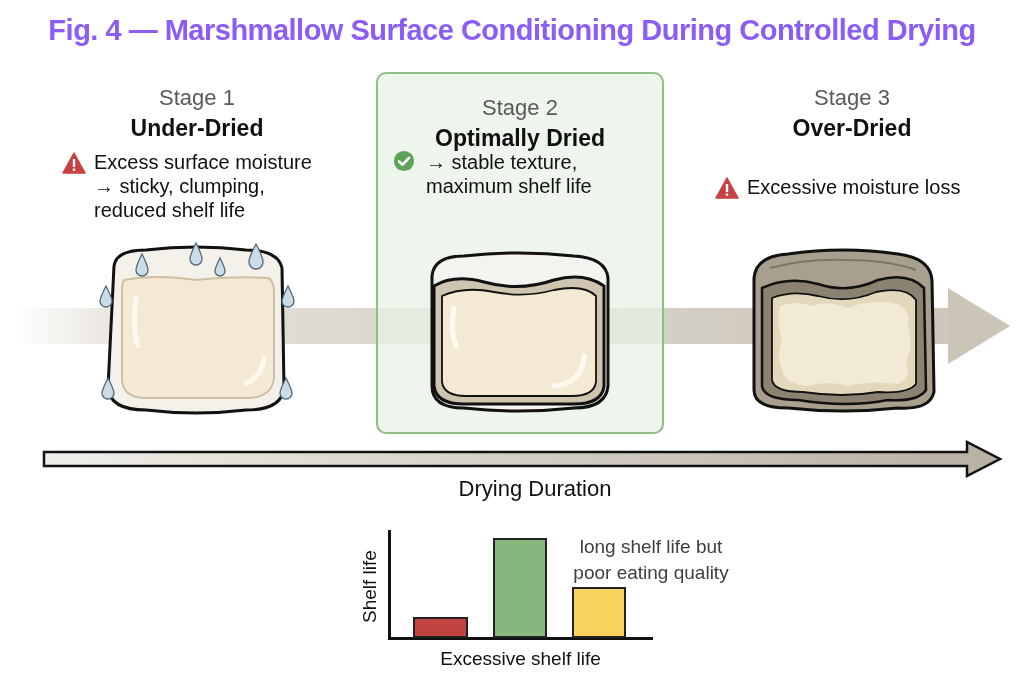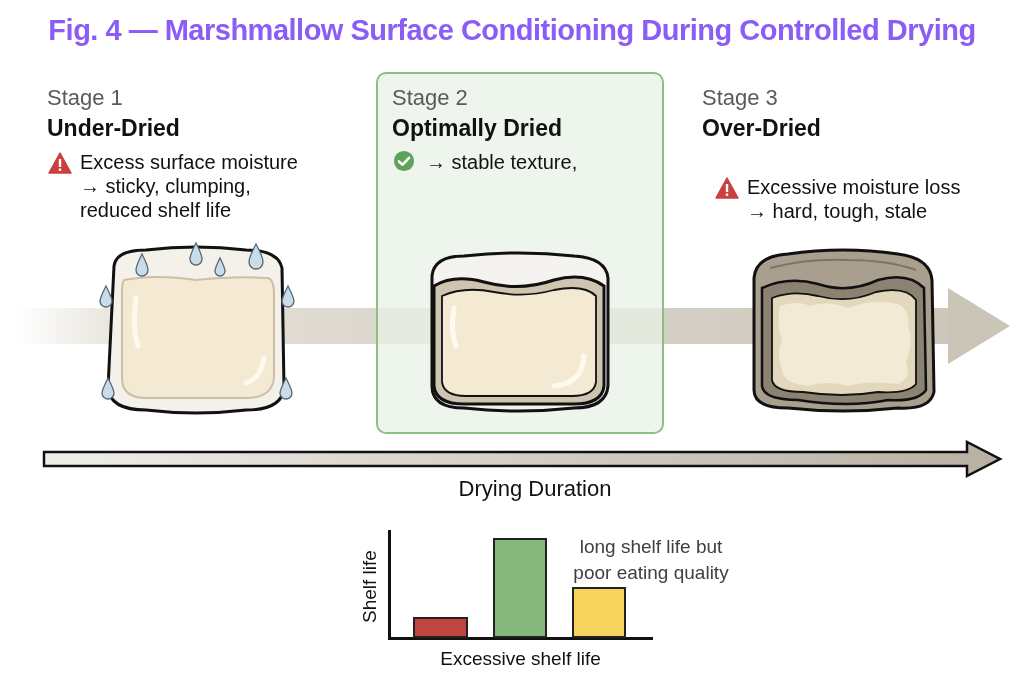--- a/index.html
+++ b/index.html
@@ -20,21 +20,21 @@
     position: absolute; left: 948px; top: 288px; width: 0; height: 0;
     border-top: 38px solid transparent; border-bottom: 38px solid transparent;
     border-left: 62px solid #cbc5b7;
   }
   .highlight-box {
     position: absolute; left: 376px; top: 72px; width: 288px; height: 362px;
     background: rgba(232, 242, 230, 0.75); border: 2.5px solid #8dbf85; border-radius: 10px;
     box-sizing: border-box;
   }
   .stage {
-    position: absolute; top: 84px; width: 300px; 
+    position: absolute; top: 84px; width: 300px; text-align: center;
   }
   .stage-num { font-size: 22px; color: #5a5a5a; line-height: 28px; }
   .stage-name { font-size: 23px; font-weight: bold; color: #111; line-height: 32px; }
   .stage-note {
     position: absolute; top: 150px; font-size: 20px; line-height: 24px; color: #111; text-align: left;
   }
   .note-icon { position: absolute; left: -32px; top: 2px; width: 24px; height: 22px; }
   .mallow { position: absolute; }
   .axis { position: absolute; left: 42px; top: 440px; width: 962px; height: 40px; }
   .axis-label {
@@ -64,55 +64,55 @@
 
 <div class="band"></div>
 <div class="band-head"></div>
 
 <div class="highlight-box"></div>
 
 <div class="stage" style="left:47px;">
   <div class="stage-num">Stage 1</div>
   <div class="stage-name">Under-Dried</div>
 </div>
-<div class="stage-note" style="left:80px;">
+<div class="stage-note" style="left:94px;">
   <svg class="note-icon" viewBox="0 0 24 22">
     <path d="M12 1 L23 21 L1 21 Z" fill="#c94040" stroke="#c94040" stroke-width="1.5" stroke-linejoin="round"></path>
     <rect x="10.8" y="7" width="2.4" height="8" fill="#fff"></rect>
     <rect x="10.8" y="16.5" width="2.4" height="2.4" fill="#fff"></rect>
   </svg>
   <div>Excess surface moisture</div>
   <div>→ sticky, clumping,</div>
   <div>reduced shelf life</div>
 </div>
 
-<div class="stage" style="left:392px;">
+<div class="stage" style="left:370px;margin-top:10px;">
   <div class="stage-num">Stage 2</div>
   <div class="stage-name">Optimally Dried</div>
 </div>
 <div class="stage-note" style="left:426px;">
   <svg class="note-icon" viewBox="0 0 24 24" style="left:-34px; top:0;">
     <circle cx="12" cy="12" r="11" fill="#5fa35a"></circle>
     <path d="M6.5 12.5 L10.5 16 L17.5 8.5" fill="none" stroke="#fff" stroke-width="2.8" stroke-linecap="round" stroke-linejoin="round"></path>
   </svg>
   <div>→ stable texture,</div>
+  <div>maximum shelf life</div>
 </div>
 
 <div class="stage" style="left:702px;">
   <div class="stage-num">Stage 3</div>
   <div class="stage-name">Over-Dried</div>
 </div>
 <div class="stage-note" style="left:747px;margin-top:25px;">
   <svg class="note-icon" viewBox="0 0 24 22">
     <path d="M12 1 L23 21 L1 21 Z" fill="#c94040" stroke="#c94040" stroke-width="1.5" stroke-linejoin="round"></path>
     <rect x="10.8" y="7" width="2.4" height="8" fill="#fff"></rect>
     <rect x="10.8" y="16.5" width="2.4" height="2.4" fill="#fff"></rect>
   </svg>
   <div>Excessive moisture loss</div>
-  <div>→ hard, tough, stale</div>
 </div>
 
 <svg class="mallow" style="left:96px; top:238px;" width="200" height="180" viewBox="0 0 200 180">
   <path d="M18 28 Q20 12 50 12 Q100 6 150 12 Q182 12 186 30 L188 150 Q186 172 150 172 Q100 178 50 172 Q14 172 12 150 Z" fill="#f4f1ea" stroke="#111" stroke-width="3"></path>
   <path d="M28 42 Q60 36 100 42 Q140 38 172 40 Q178 42 178 55 L178 140 Q176 160 150 160 L50 160 Q26 160 26 140 L26 55 Q26 44 28 42 Z" fill="#f4ead4" stroke="#cdbfa5" stroke-width="2"></path>
   <path d="M40 60 Q36 90 42 108" stroke="#fffaf0" stroke-width="5" fill="none" stroke-linecap="round" opacity="0.9"></path>
   <path d="M150 145 Q165 140 168 120" stroke="#fffaf0" stroke-width="5" fill="none" stroke-linecap="round" opacity="0.9"></path>
   <g fill="#c9dce8" stroke="#556677" stroke-width="1.3">
     <path d="M46 16 Q52 28 52 32 A6 6 0 0 1 40 32 Q40 28 46 16 Z"></path>
     <path d="M100 5 Q106 17 106 21 A6 6 0 0 1 94 21 Q94 17 100 5 Z"></path>

